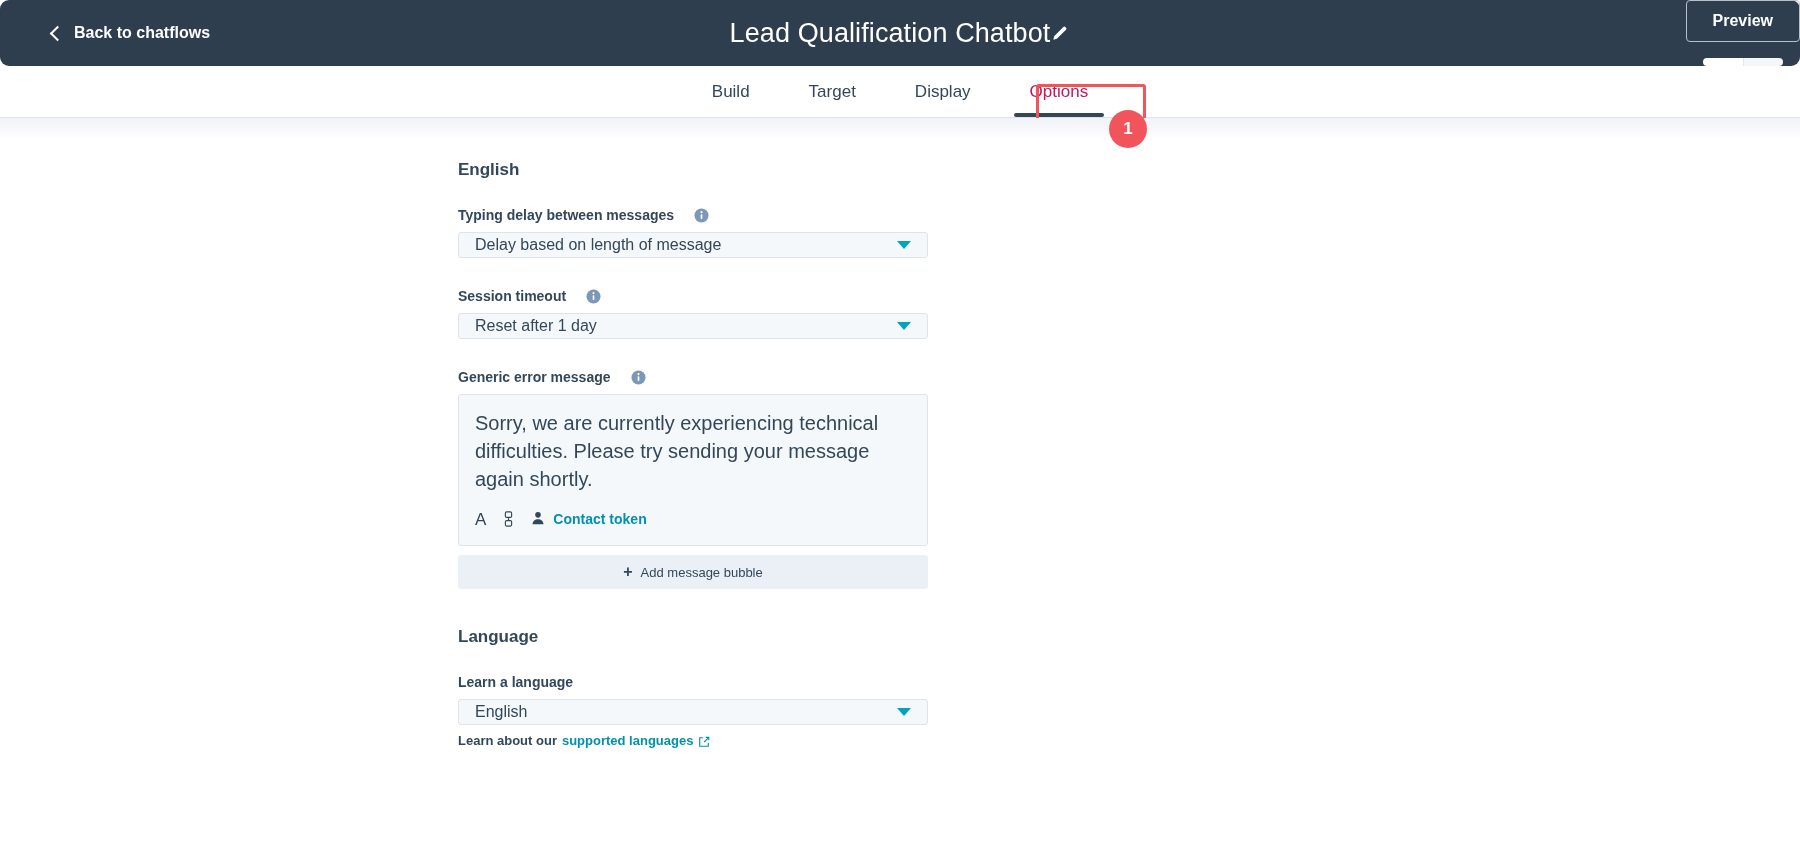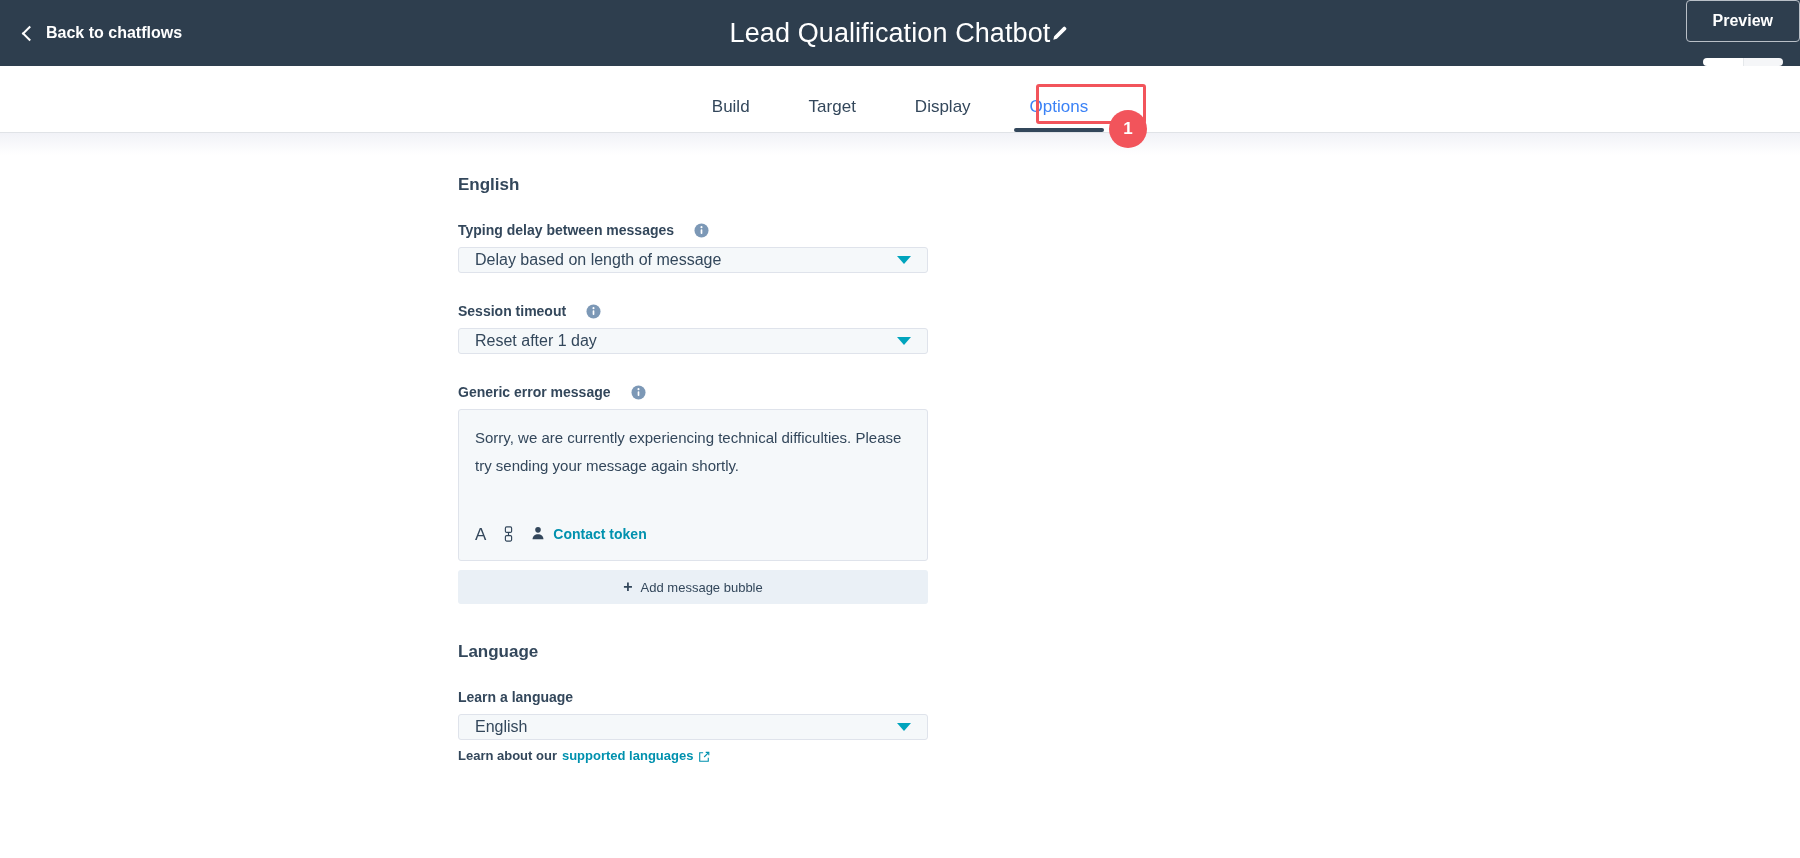--- a/index.html
+++ b/index.html
@@ -12,21 +12,22 @@
     overflow: hidden;
   }
 
   
   .topbar {
     position: relative;
     height: 66px;
     background: #2e3e4e;
     display: flex;
     align-items: center;
-    padding: 0 24px;
+    padding: 0 52px;
+    border-radius: 9px;
   }
 
   .back-link {
     display: flex;
     align-items: center;
     gap: 11px;
     color: #ffffff;
     font-size: 16px;
     font-weight: bold;
     cursor: pointer;
@@ -98,37 +99,37 @@
     width: 40px;
     height: 37px;
     background: #ffffff;
     cursor: pointer;
   }
   .seg.sec { background: #f5f6f8; border-left: 1px solid #e5e8eb; }
 
   
   .tabnav {
     position: relative;
-    height: 67px;
+    height: 52px;
     background: #ffffff;
     display: flex;
     align-items: flex-end;
     justify-content: center;
     gap: 7px;
     border-bottom: 1px solid #e0e3e7;
   }
   .tab {
     position: relative;
     font-size: 17px;
     color: #33475b;
     padding: 0 26px 15px 26px;
     cursor: pointer;
     white-space: nowrap;
   }
-  .tab.active { color: #3b82f6; }
+  .tab.active { color: #be185d; }
   .tab.active::after {
     content: "";
     position: absolute;
     left: 10px;
     right: 10px;
     bottom: 0px;
     height: 4px;
     background: #33475b;
     border-radius: 2px;
   }
@@ -216,21 +217,21 @@
   }
 
   .rich-box {
     border: 1px solid #dfe3eb;
     border-radius: 3px;
     background: #f5f8fa;
     padding: 14px 16px 0 16px;
     margin-bottom: 9px;
   }
   .rich-text {
-    font-size: 15px;
+    font-size: 20px;
     line-height: 28px;
     color: #33475b;
     width: 100%;
     min-height: 84px;
   }
   .rich-toolbar {
     display: flex;
     align-items: center;
     gap: 15px;
     height: 52px;

